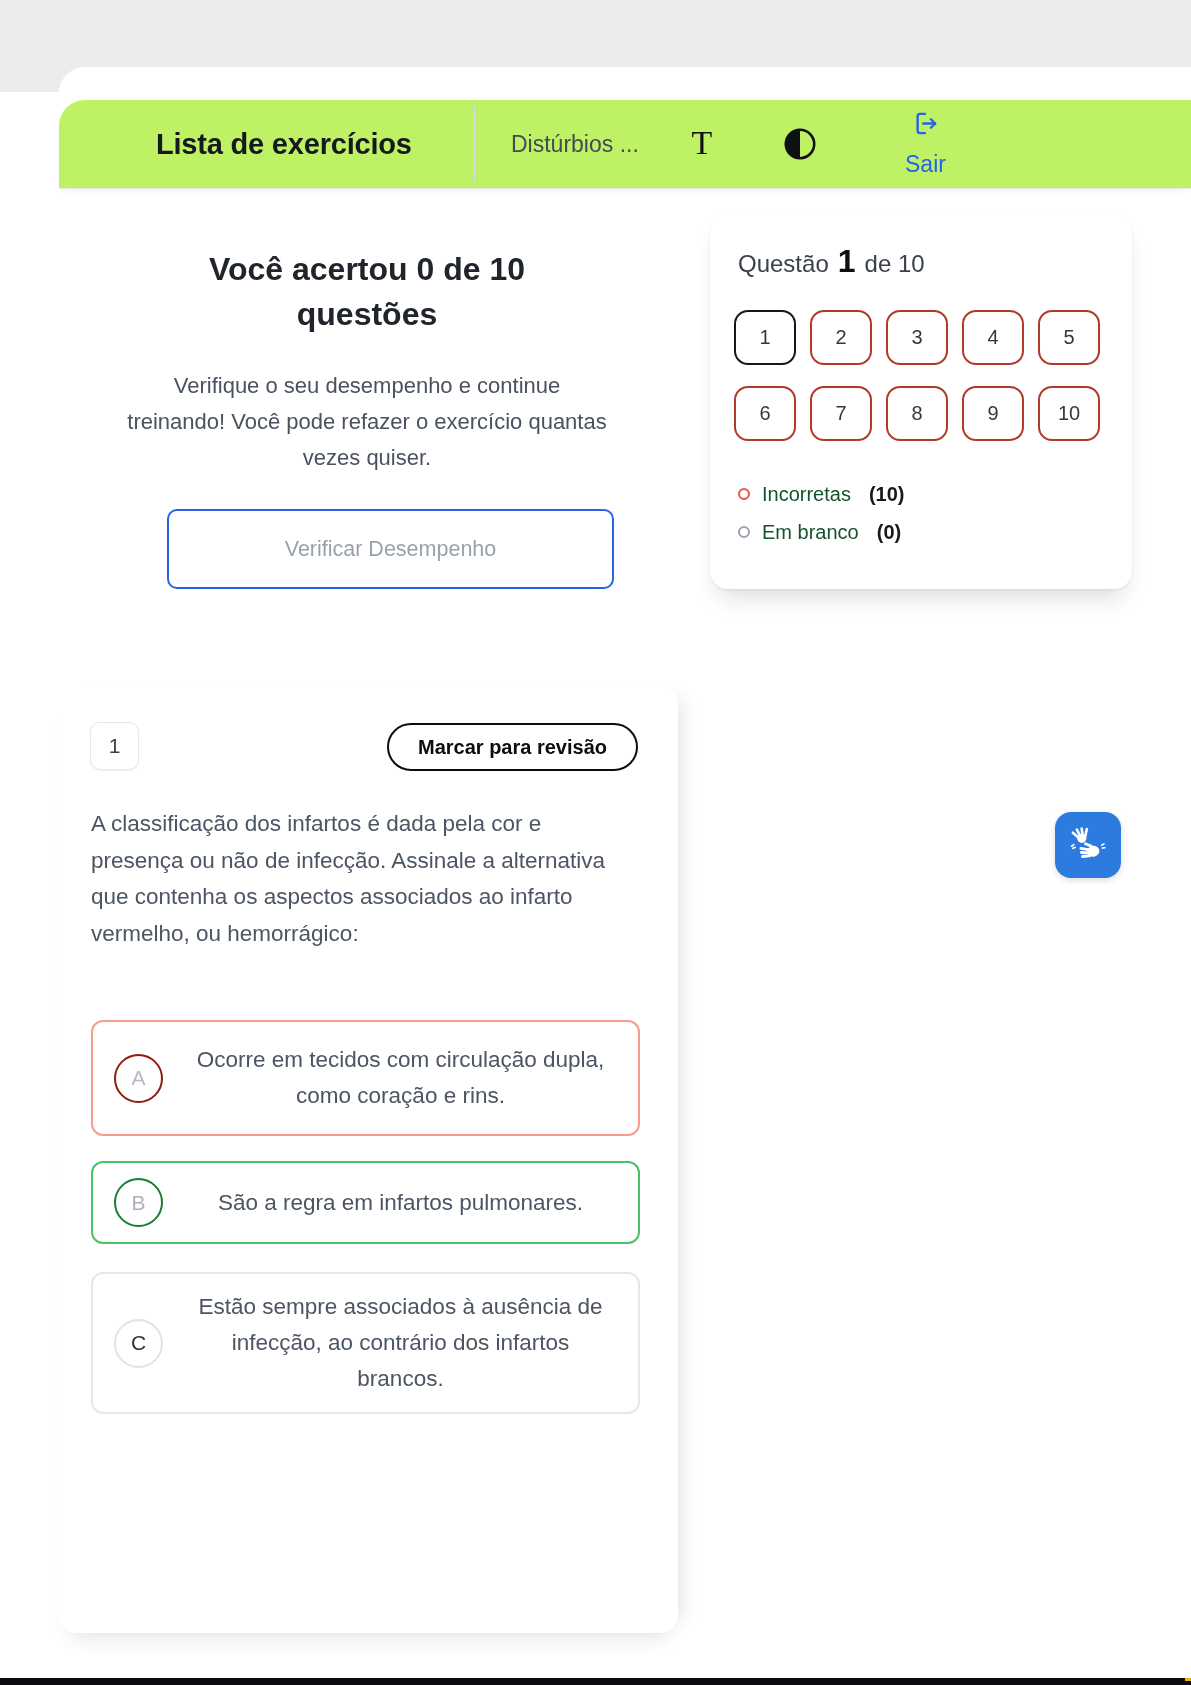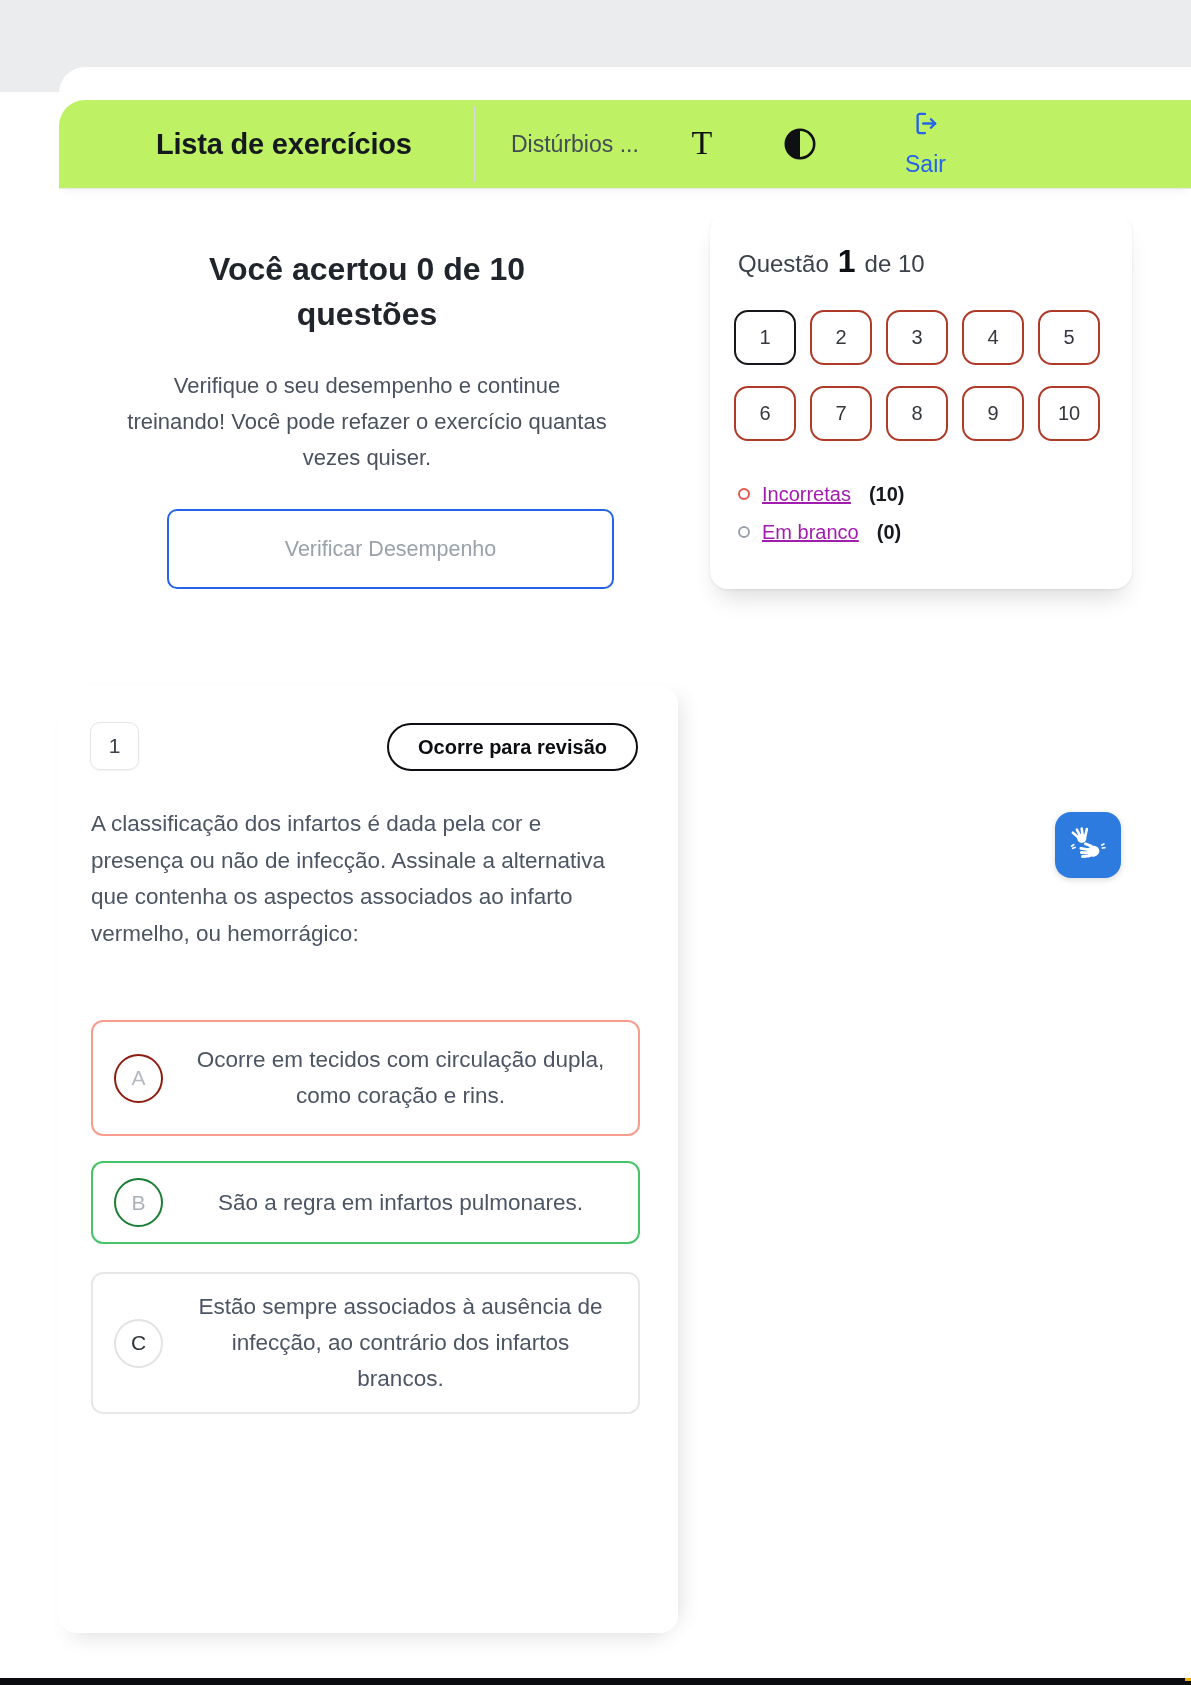--- a/index.html
+++ b/index.html
@@ -50,21 +50,21 @@
   .num-grid{position:absolute;left:24px;top:97px;display:grid;
     grid-template-columns:repeat(5,62px);grid-auto-rows:55px;column-gap:14px;row-gap:21px;}
   .num-btn{box-sizing:border-box;background:#fff;border:2px solid #b03a28;border-radius:14px;
     display:flex;align-items:center;justify-content:center;font-size:20px;color:#34383d;cursor:pointer;}
   .num-btn.current{border:2.5px solid #15171a;}
   .legend{position:absolute;left:28px;top:262px;}
   .leg-row{display:flex;align-items:center;height:38px;gap:12px;}
   .leg-dot{width:12px;height:12px;border-radius:50%;box-sizing:border-box;background:#fff;}
   .leg-dot.bad{border:2px solid #e2574b;}
   .leg-dot.blank{border:2px solid #9ca2ab;}
-  .leg-lbl{font-size:20px;color:#a21caf;text-decoration:underline;}
+  .leg-lbl{font-size:20px;color:#14532d;}
   .leg-cnt{font-size:20px;color:#16191d;font-weight:700;margin-left:6px;}
   
   .q-card{left:59px;top:686px;width:619px;height:947px;background:#fff;border-radius:18px;
     box-shadow:16px 0 20px -12px rgba(0,0,0,0.10),0 18px 20px -12px rgba(0,0,0,0.10);}
   .q-badge{position:absolute;left:31px;top:36px;width:49px;height:48px;box-sizing:border-box;
     border:1px solid #e3e5e8;border-radius:10px;box-shadow:0 1px 2px rgba(0,0,0,0.05);
     display:flex;align-items:center;justify-content:center;font-size:21px;color:#3a4149;}
   .review-pill{position:absolute;left:328px;top:37px;width:251px;height:48px;box-sizing:border-box;
     border:2.5px solid #0b0d10;border-radius:26px;background:#fff;
     display:flex;align-items:center;justify-content:center;
@@ -148,21 +148,21 @@
     <div class="leg-row">
       <span class="leg-dot blank"></span>
       <span class="leg-lbl">Em branco</span>
       <span class="leg-cnt">(0)</span>
     </div>
   </div>
 </div>
 
 <div class="abs q-card">
   <div class="q-badge">1</div>
-  <div class="review-pill">Ocorre para revisão</div>
+  <div class="review-pill">Marcar para revisão</div>
   <div class="q-text">A classificação dos infartos é dada pela cor e presença ou não de infecção. Assinale a alternativa que contenha os aspectos associados ao infarto vermelho, ou hemorrágico:</div>
   <div class="opts">
     <div class="opt opt-a">
       <div class="circ">A</div>
       <div class="txt">Ocorre em tecidos com circulação dupla, como coração e rins.</div>
     </div>
     <div class="opt opt-b">
       <div class="circ">B</div>
       <div class="txt">São a regra em infartos pulmonares.</div>
     </div>

